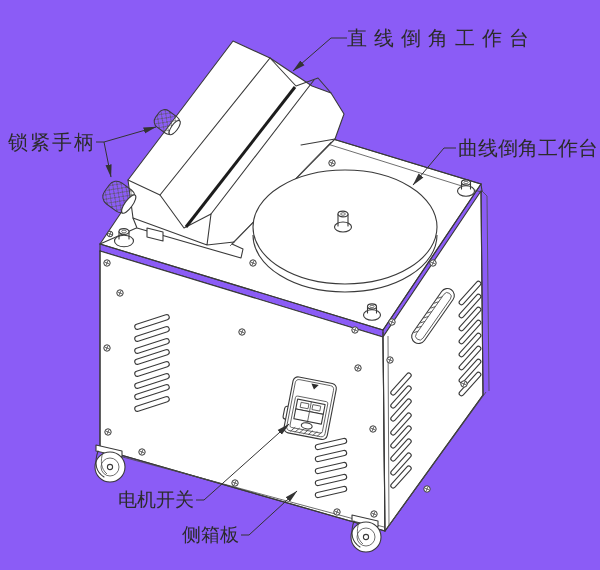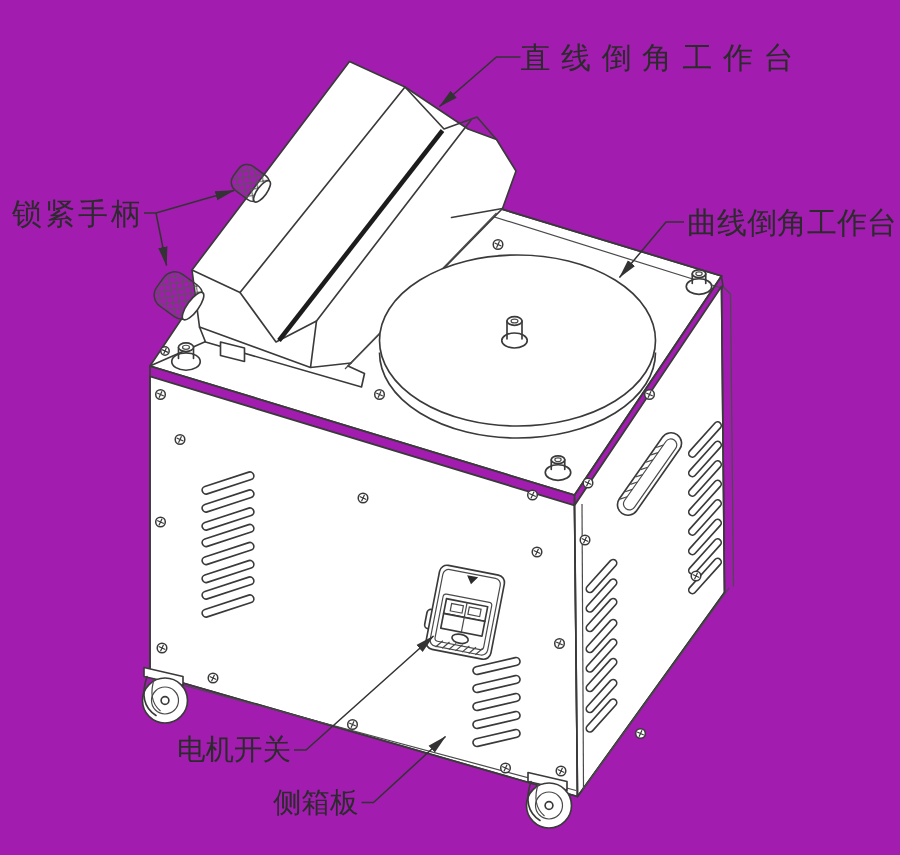--- a/index.html
+++ b/index.html
@@ -1,16 +1,16 @@
 <!DOCTYPE html>
 <html><head>
 <meta charset="utf-8">
 <style>
   html,body{margin:0;padding:0;background:#fff;}
-  .stage{position:relative;width:600px;height:570px;background:#a21caf;overflow:hidden;
+  .stage{position:relative;width:600px;height:570px;background:#8b5cf6;overflow:hidden;
          font-family:"Liberation Sans",sans-serif;}
   svg{display:block;}
   .ln{fill:none;stroke:#3a3a3a;stroke-width:1.1;stroke-linejoin:round;stroke-linecap:round;}
   .fw{fill:#ffffff;stroke:#3a3a3a;stroke-width:1.1;stroke-linejoin:round;}
   .thin{fill:none;stroke:#4a4a4a;stroke-width:0.8;}
   .slot{fill:none;stroke:#1c1c1c;stroke-width:3;}
   .leader{fill:none;stroke:#333;stroke-width:1;}
   .lbl{fill:#2b2b2b;font-size:20px;}
   .lbl-s{fill:#2b2b2b;font-size:19px;}
   .hatchfill{fill:url(#xh);stroke:#3a3a3a;stroke-width:1;}

